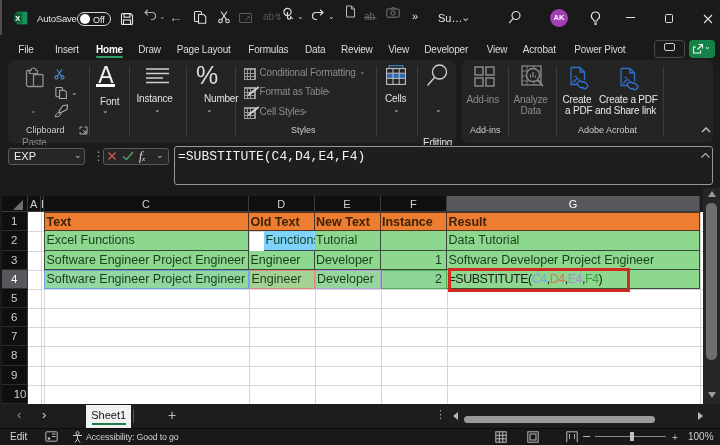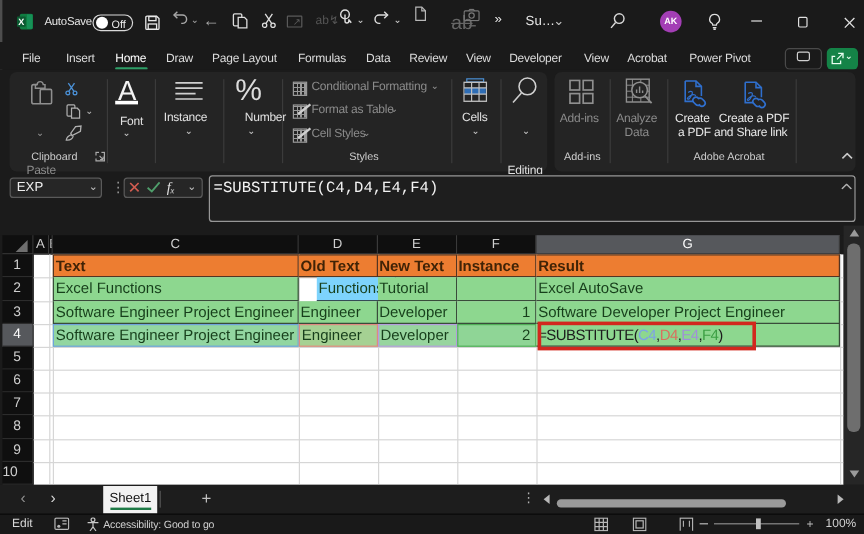--- a/index.html
+++ b/index.html
@@ -64,21 +64,21 @@
 <path d="M9.2 1.8 L12 4.5 L9.2 7.2" fill="none"></path>
 </svg>
   </div>
 <div style="position:absolute;left:328px;top:12px;font-size:8px;color:#c8c8c8;">⌄</div>
 <div style="position:absolute;left:345px;top:5px;">
     <svg width="11" height="13" viewBox="0 0 11 13" fill="none" stroke="#b8b8b8" stroke-width="1">
 <path d="M1.5 1 h5 l3 3 v8 h-8 z"></path>
       <path d="M6.5 1 v3 h3"></path>
 </svg>
   </div>
-<div style="position:absolute;left:376px;top:11px;font-size:16px;color:#666;text-decoration:line-through;">ab̵</div>
+<div style="position:absolute;left:364px;top:11px;font-size:10px;color:#666;text-decoration:line-through;">ab̵</div>
 <div style="position:absolute;left:386px;top:7px;">
     <svg width="14" height="11" viewBox="0 0 14 11" fill="none" stroke="#777" stroke-width="1">
 <rect x="0.8" y="2" width="12.4" height="8.2" rx="1"></rect>
 <path d="M4.5 2 L5.6 0.8 h2.8 L9.5 2"></path>
 <circle cx="7" cy="6" r="2.2"></circle>
 </svg>
   </div>
 <div style="position:absolute;left:412px;top:9.5px;font-size:11px;color:#e8e8e8;">»</div>
 <div style="position:absolute;left:438px;top:11.5px;font-size:11px;color:#e8e8e8;">Su…</div>
 <div style="position:absolute;left:461px;top:11px;font-size:11px;color:#c8c8c8;">⌄</div>
@@ -98,21 +98,21 @@
 <div style="position:absolute;left:626px;top:17px;width:9px;height:1.2px;background:#e0e0e0;"></div>
 <div style="position:absolute;left:664.5px;top:14px;width:8.5px;height:8.5px;border:1.1px solid #e0e0e0;border-radius:1.5px;"></div>
 <div style="position:absolute;left:702.5px;top:14px;">
     <svg width="10" height="10" viewBox="0 0 10 10" stroke="#e0e0e0" stroke-width="1.1">
 <path d="M1 1 L9 9 M9 1 L1 9"></path>
     </svg>
   </div>
 <div style="position:absolute;left:0;top:35px;width:720px;height:23px;background:#1a1a1a;"></div>
 <div style="position:absolute;left:18.3px;top:43.5px;font-size:10px;letter-spacing:-0.2px;font-weight:normal;color:#dcdcdc;white-space:nowrap;">File</div>
 <div style="position:absolute;left:55px;top:43.5px;font-size:10px;letter-spacing:-0.2px;font-weight:normal;color:#dcdcdc;white-space:nowrap;">Insert</div>
-<div style="position:absolute;left:96px;top:43.5px;font-size:10px;letter-spacing:-0.2px;font-weight:normal;color:#ffffff;white-space:nowrap;">Home</div>
+<div style="position:absolute;left:96px;top:43.5px;font-size:10px;letter-spacing:-0.2px;font-weight:bold;color:#ffffff;white-space:nowrap;">Home</div>
 <div style="position:absolute;left:138.3px;top:43.5px;font-size:10px;letter-spacing:-0.2px;font-weight:normal;color:#dcdcdc;white-space:nowrap;">Draw</div>
 <div style="position:absolute;left:176.7px;top:43.5px;font-size:10px;letter-spacing:-0.2px;font-weight:normal;color:#dcdcdc;white-space:nowrap;">Page Layout</div>
 <div style="position:absolute;left:248.3px;top:43.5px;font-size:10px;letter-spacing:-0.2px;font-weight:normal;color:#dcdcdc;white-space:nowrap;">Formulas</div>
 <div style="position:absolute;left:305px;top:43.5px;font-size:10px;letter-spacing:-0.2px;font-weight:normal;color:#dcdcdc;white-space:nowrap;">Data</div>
 <div style="position:absolute;left:341px;top:43.5px;font-size:10px;letter-spacing:-0.2px;font-weight:normal;color:#dcdcdc;white-space:nowrap;">Review</div>
 <div style="position:absolute;left:388.3px;top:43.5px;font-size:10px;letter-spacing:-0.2px;font-weight:normal;color:#dcdcdc;white-space:nowrap;">View</div>
 <div style="position:absolute;left:424.3px;top:43.5px;font-size:10px;letter-spacing:-0.2px;font-weight:normal;color:#dcdcdc;white-space:nowrap;">Developer</div>
 <div style="position:absolute;left:486.7px;top:43.5px;font-size:10px;letter-spacing:-0.2px;font-weight:normal;color:#dcdcdc;white-space:nowrap;">View</div>
 <div style="position:absolute;left:522.7px;top:43.5px;font-size:10px;letter-spacing:-0.2px;font-weight:normal;color:#dcdcdc;white-space:nowrap;">Acrobat</div>
 <div style="position:absolute;left:574.3px;top:43.5px;font-size:10px;letter-spacing:-0.2px;font-weight:normal;color:#dcdcdc;white-space:nowrap;">Power Pivot</div>
@@ -304,21 +304,21 @@
 <div style="position:absolute;left:447px;top:195.5px;width:253px;height:16.7px;background:#56585c;border-right:1px solid #3a3a3a;border-bottom:1px solid #3a3a3a;overflow:hidden;color:#ffffff;font-size:11px;text-align:center;line-height:16.7px;">G</div>
 <div style="position:absolute;left:2px;top:212.2px;width:25.5px;height:19.17px;background:#0f0f0f;border-right:1px solid #3a3a3a;border-bottom:1px solid #2c2c2c;color:#cfcfcf;font-size:11.5px;text-align:center;line-height:19.17px;">1</div>
 <div style="position:absolute;left:2px;top:231.37px;width:25.5px;height:19.17px;background:#0f0f0f;border-right:1px solid #3a3a3a;border-bottom:1px solid #2c2c2c;color:#cfcfcf;font-size:11.5px;text-align:center;line-height:19.17px;">2</div>
 <div style="position:absolute;left:2px;top:250.54px;width:25.5px;height:19.17px;background:#0f0f0f;border-right:1px solid #3a3a3a;border-bottom:1px solid #2c2c2c;color:#cfcfcf;font-size:11.5px;text-align:center;line-height:19.17px;">3</div>
 <div style="position:absolute;left:2px;top:269.71px;width:25.5px;height:19.17px;background:#56585c;border-right:1px solid #3a3a3a;border-bottom:1px solid #2c2c2c;color:#ffffff;font-size:11.5px;text-align:center;line-height:19.17px;">4</div>
 <div style="position:absolute;left:2px;top:288.88px;width:25.5px;height:19.17px;background:#0f0f0f;border-right:1px solid #3a3a3a;border-bottom:1px solid #2c2c2c;color:#cfcfcf;font-size:11.5px;text-align:center;line-height:19.17px;">5</div>
 <div style="position:absolute;left:2px;top:308.05px;width:25.5px;height:19.17px;background:#0f0f0f;border-right:1px solid #3a3a3a;border-bottom:1px solid #2c2c2c;color:#cfcfcf;font-size:11.5px;text-align:center;line-height:19.17px;">6</div>
 <div style="position:absolute;left:2px;top:327.22px;width:25.5px;height:19.17px;background:#0f0f0f;border-right:1px solid #3a3a3a;border-bottom:1px solid #2c2c2c;color:#cfcfcf;font-size:11.5px;text-align:center;line-height:19.17px;">7</div>
 <div style="position:absolute;left:2px;top:346.39px;width:25.5px;height:19.17px;background:#0f0f0f;border-right:1px solid #3a3a3a;border-bottom:1px solid #2c2c2c;color:#cfcfcf;font-size:11.5px;text-align:center;line-height:19.17px;">8</div>
 <div style="position:absolute;left:2px;top:365.56px;width:25.5px;height:19.17px;background:#0f0f0f;border-right:1px solid #3a3a3a;border-bottom:1px solid #2c2c2c;color:#cfcfcf;font-size:11.5px;text-align:center;line-height:19.17px;">9</div>
-<div style="position:absolute;left:2px;top:384.73px;width:25.5px;height:19.17px;background:#0f0f0f;border-right:1px solid #3a3a3a;border-bottom:1px solid #2c2c2c;color:#cfcfcf;font-size:11.5px;text-align:left;line-height:19.17px;">10</div>
+<div style="position:absolute;left:2px;top:384.73px;width:25.5px;height:19.17px;background:#0f0f0f;border-right:1px solid #3a3a3a;border-bottom:1px solid #2c2c2c;color:#cfcfcf;font-size:11.5px;text-align:right;line-height:19.17px;">10</div>
 <div style="position:absolute;left:41px;top:212.2px;width:1px;height:191.7px;background:#d6d6d6;"></div>
 <div style="position:absolute;left:44px;top:212.2px;width:1px;height:191.7px;background:#d6d6d6;"></div>
 <div style="position:absolute;left:249px;top:212.2px;width:1px;height:191.7px;background:#d6d6d6;"></div>
 <div style="position:absolute;left:314.5px;top:212.2px;width:1px;height:191.7px;background:#d6d6d6;"></div>
 <div style="position:absolute;left:380.5px;top:212.2px;width:1px;height:191.7px;background:#d6d6d6;"></div>
 <div style="position:absolute;left:447px;top:212.2px;width:1px;height:191.7px;background:#d6d6d6;"></div>
 <div style="position:absolute;left:700px;top:212.2px;width:1px;height:191.7px;background:#d6d6d6;"></div>
 <div style="position:absolute;left:27.5px;top:231.37px;width:675.8px;height:1px;background:#d6d6d6;"></div>
 <div style="position:absolute;left:27.5px;top:250.54px;width:675.8px;height:1px;background:#d6d6d6;"></div>
 <div style="position:absolute;left:27.5px;top:269.71px;width:675.8px;height:1px;background:#d6d6d6;"></div>
@@ -331,21 +331,21 @@
 <div style="position:absolute;left:27.5px;top:403.9px;width:675.8px;height:1px;background:#d6d6d6;"></div>
 <div style="position:absolute;left:44px;top:212.2px;width:205px;height:19.17px;background:#ed7d31;border-right:1px solid rgba(30,30,30,0.75);border-bottom:1px solid rgba(30,30,30,0.75);color:#402306;font-size:12.5px;font-weight:bold;line-height:18.17px;padding-left:1.5px;padding-right:4px;overflow:hidden;white-space:nowrap;text-align:left;border-left:1px solid rgba(30,30,30,0.75);border-top:1px solid rgba(30,30,30,0.75);">Text</div>
 <div style="position:absolute;left:249px;top:212.2px;width:65.5px;height:19.17px;background:#ed7d31;border-right:1px solid rgba(30,30,30,0.75);border-bottom:1px solid rgba(30,30,30,0.75);color:#402306;font-size:12.5px;font-weight:bold;line-height:18.17px;padding-left:1.5px;padding-right:4px;overflow:hidden;white-space:nowrap;text-align:left;border-top:1px solid rgba(30,30,30,0.75);">Old Text</div>
 <div style="position:absolute;left:314.5px;top:212.2px;width:66.0px;height:19.17px;background:#ed7d31;border-right:1px solid rgba(30,30,30,0.75);border-bottom:1px solid rgba(30,30,30,0.75);color:#402306;font-size:12.5px;font-weight:bold;line-height:18.17px;padding-left:1.5px;padding-right:4px;overflow:hidden;white-space:nowrap;text-align:left;border-top:1px solid rgba(30,30,30,0.75);">New Text</div>
 <div style="position:absolute;left:380.5px;top:212.2px;width:66.5px;height:19.17px;background:#ed7d31;border-right:1px solid rgba(30,30,30,0.75);border-bottom:1px solid rgba(30,30,30,0.75);color:#402306;font-size:12.5px;font-weight:bold;line-height:18.17px;padding-left:1.5px;padding-right:4px;overflow:hidden;white-space:nowrap;text-align:left;border-top:1px solid rgba(30,30,30,0.75);">Instance</div>
 <div style="position:absolute;left:447px;top:212.2px;width:253px;height:19.17px;background:#ed7d31;border-right:1px solid rgba(30,30,30,0.75);border-bottom:1px solid rgba(30,30,30,0.75);color:#402306;font-size:12.5px;font-weight:bold;line-height:18.17px;padding-left:1.5px;padding-right:4px;overflow:hidden;white-space:nowrap;text-align:left;border-top:1px solid rgba(30,30,30,0.75);">Result</div>
 <div style="position:absolute;left:44px;top:231.37px;width:205px;height:19.17px;background:#8dd78f;border-right:1px solid rgba(30,30,30,0.75);border-bottom:1px solid rgba(30,30,30,0.75);color:#173f1b;font-size:12.5px;line-height:18.17px;padding-left:1.5px;padding-right:4px;overflow:hidden;white-space:nowrap;text-align:left;border-left:1px solid rgba(30,30,30,0.75);">Excel Functions</div>
 <div style="position:absolute;left:264px;top:231.37px;width:65.5px;height:19.17px;background:#7dd3fc;border-right:1px solid rgba(30,30,30,0.75);border-bottom:1px solid rgba(30,30,30,0.75);color:#173f1b;font-size:12.5px;line-height:18.17px;padding-left:1.5px;padding-right:4px;overflow:hidden;white-space:nowrap;text-align:left;">Functions</div>
 <div style="position:absolute;left:314.5px;top:231.37px;width:66.0px;height:19.17px;background:#8dd78f;border-right:1px solid rgba(30,30,30,0.75);border-bottom:1px solid rgba(30,30,30,0.75);color:#173f1b;font-size:12.5px;line-height:18.17px;padding-left:1.5px;padding-right:4px;overflow:hidden;white-space:nowrap;text-align:left;">Tutorial</div>
 <div style="position:absolute;left:380.5px;top:231.37px;width:66.5px;height:19.17px;background:#8dd78f;border-right:1px solid rgba(30,30,30,0.75);border-bottom:1px solid rgba(30,30,30,0.75);color:#173f1b;font-size:12.5px;line-height:18.17px;padding-left:1.5px;padding-right:4px;overflow:hidden;white-space:nowrap;text-align:left;"></div>
-<div style="position:absolute;left:447px;top:231.37px;width:253px;height:19.17px;background:#8dd78f;border-right:1px solid rgba(30,30,30,0.75);border-bottom:1px solid rgba(30,30,30,0.75);color:#173f1b;font-size:12.5px;line-height:18.17px;padding-left:1.5px;padding-right:4px;overflow:hidden;white-space:nowrap;text-align:left;">Excel AutoSave</div>
+<div style="position:absolute;left:447px;top:231.37px;width:253px;height:19.17px;background:#8dd78f;border-right:1px solid rgba(30,30,30,0.75);border-bottom:1px solid rgba(30,30,30,0.75);color:#173f1b;font-size:12.5px;line-height:18.17px;padding-left:1.5px;padding-right:4px;overflow:hidden;white-space:nowrap;text-align:left;">Data Tutorial</div>
 <div style="position:absolute;left:44px;top:250.54px;width:205px;height:19.17px;background:#8dd78f;border-right:1px solid rgba(30,30,30,0.75);border-bottom:1px solid rgba(30,30,30,0.75);color:#173f1b;font-size:12.5px;line-height:18.17px;padding-left:1.5px;padding-right:4px;overflow:hidden;white-space:nowrap;text-align:left;border-left:1px solid rgba(30,30,30,0.75);">Software Engineer Project Engineer</div>
 <div style="position:absolute;left:249px;top:250.54px;width:65.5px;height:19.17px;background:#8dd78f;border-right:1px solid rgba(30,30,30,0.75);border-bottom:1px solid rgba(30,30,30,0.75);color:#173f1b;font-size:12.5px;line-height:18.17px;padding-left:1.5px;padding-right:4px;overflow:hidden;white-space:nowrap;text-align:left;">Engineer</div>
 <div style="position:absolute;left:314.5px;top:250.54px;width:66.0px;height:19.17px;background:#8dd78f;border-right:1px solid rgba(30,30,30,0.75);border-bottom:1px solid rgba(30,30,30,0.75);color:#173f1b;font-size:12.5px;line-height:18.17px;padding-left:1.5px;padding-right:4px;overflow:hidden;white-space:nowrap;text-align:left;">Developer</div>
 <div style="position:absolute;left:380.5px;top:250.54px;width:66.5px;height:19.17px;background:#8dd78f;border-right:1px solid rgba(30,30,30,0.75);border-bottom:1px solid rgba(30,30,30,0.75);color:#173f1b;font-size:12.5px;line-height:18.17px;padding-left:1.5px;padding-right:4px;overflow:hidden;white-space:nowrap;text-align:right;">1</div>
 <div style="position:absolute;left:447px;top:250.54px;width:253px;height:19.17px;background:#8dd78f;border-right:1px solid rgba(30,30,30,0.75);border-bottom:1px solid rgba(30,30,30,0.75);color:#173f1b;font-size:12.5px;line-height:18.17px;padding-left:1.5px;padding-right:4px;overflow:hidden;white-space:nowrap;text-align:left;">Software Developer Project Engineer</div>
 <div style="position:absolute;left:44px;top:269.71px;width:205px;height:19.17px;background:#92d6a0;border-right:1px solid rgba(30,30,30,0.75);border-bottom:1px solid rgba(30,30,30,0.75);color:#173f1b;font-size:12.5px;line-height:18.17px;padding-left:1.5px;padding-right:4px;overflow:hidden;white-space:nowrap;text-align:left;border:1.5px solid #6fa3dc;line-height:16px;">Software Engineer Project Engineer</div>
 <div style="position:absolute;left:249px;top:269.71px;width:65.5px;height:19.17px;background:#a5d193;border-right:1px solid rgba(30,30,30,0.75);border-bottom:1px solid rgba(30,30,30,0.75);color:#173f1b;font-size:12.5px;line-height:18.17px;padding-left:1.5px;padding-right:4px;overflow:hidden;white-space:nowrap;text-align:left;border:1.5px solid #e08981;line-height:16px;">Engineer</div>
 <div style="position:absolute;left:314.5px;top:269.71px;width:66.0px;height:19.17px;background:#97d59e;border-right:1px solid rgba(30,30,30,0.75);border-bottom:1px solid rgba(30,30,30,0.75);color:#173f1b;font-size:12.5px;line-height:18.17px;padding-left:1.5px;padding-right:4px;overflow:hidden;white-space:nowrap;text-align:left;border:1.5px solid #b49ddd;line-height:16px;">Developer</div>
 <div style="position:absolute;left:380.5px;top:269.71px;width:66.5px;height:19.17px;background:#8fd596;border-right:1px solid rgba(30,30,30,0.75);border-bottom:1px solid rgba(30,30,30,0.75);color:#173f1b;font-size:12.5px;line-height:18.17px;padding-left:1.5px;padding-right:4px;overflow:hidden;white-space:nowrap;text-align:right;border:1.5px solid #4fae57;line-height:16px;">2</div>
 <div style="position:absolute;left:447px;top:269.71px;width:253px;height:19.17px;background:#8dd78f;border-right:1px solid rgba(30,30,30,0.75);border-bottom:1px solid rgba(30,30,30,0.75);color:#173f1b;font-size:12.5px;line-height:18.17px;padding-left:1.5px;padding-right:4px;overflow:hidden;white-space:nowrap;text-align:left;letter-spacing:-0.5px;"><span style="color:#1d1d1d">=SUBSTITUTE(</span><span style="color:#7ea2e6">C4</span><span style="color:#1d1d1d">,</span><span style="color:#d9705f">D4</span><span style="color:#1d1d1d">,</span><span style="color:#a18fd9">E4</span><span style="color:#1d1d1d">,</span><span style="color:#3d9f44">F4</span><span style="color:#1d1d1d">)</span></div>

